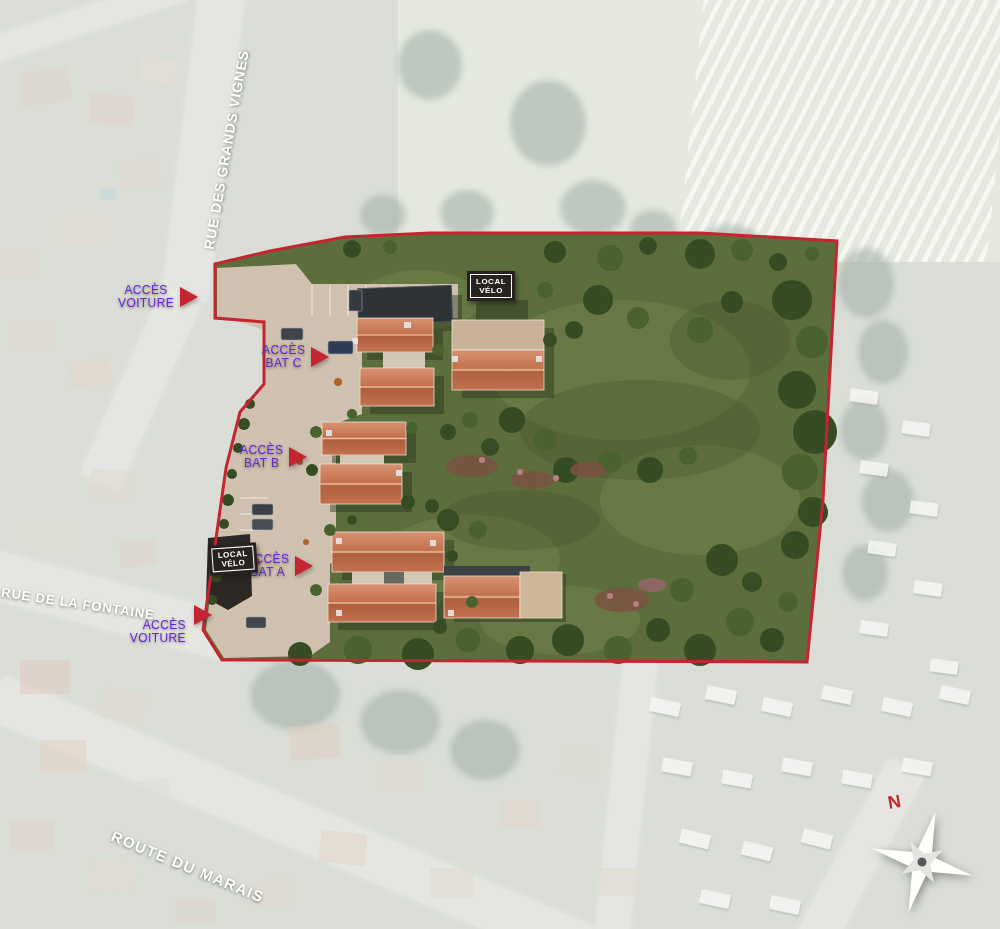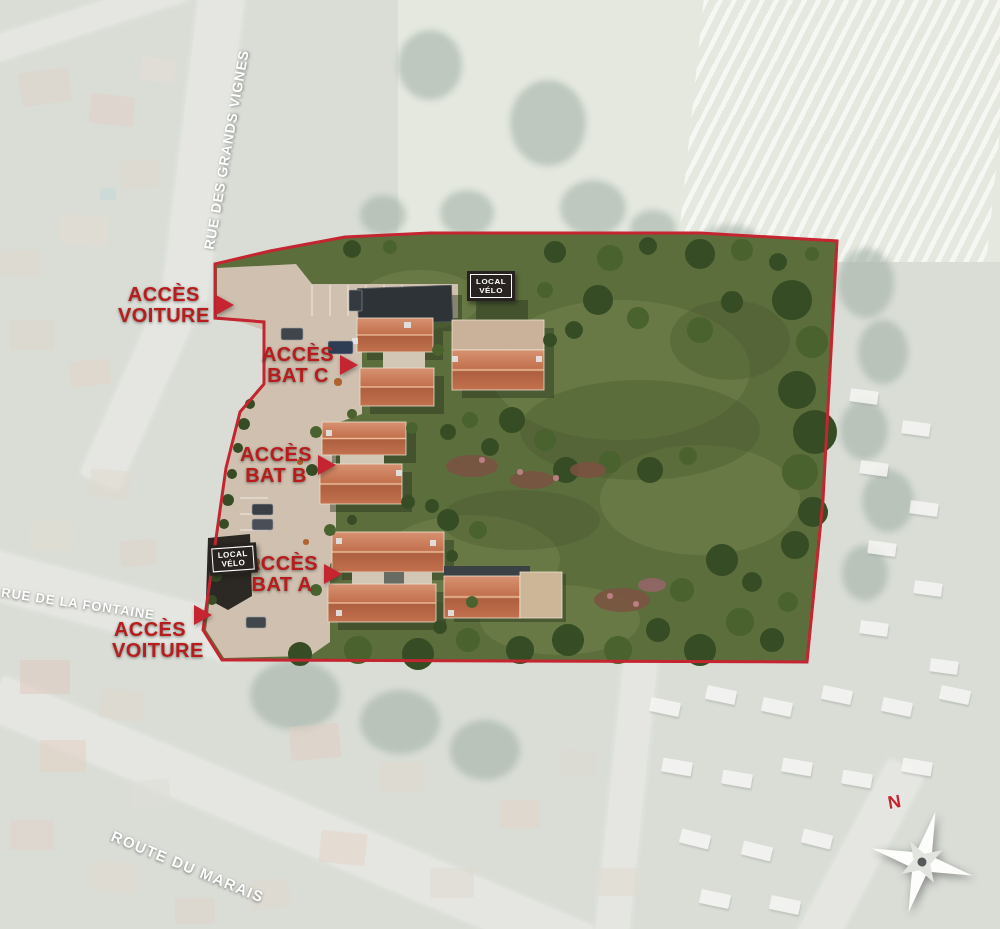--- a/index.html
+++ b/index.html
@@ -21,21 +21,21 @@
   .road{background:#dadcd5;box-shadow:0 0 6px rgba(255,255,255,.5);}
   .house{opacity:.55;border-radius:2px;}
   .mh{background:#f4f4f1;opacity:.8;border-radius:1px;box-shadow:1px 2px 2px rgba(90,100,90,.4);}
   
   .site-svg{position:absolute;left:0;top:0;}
   
   .lbl{position:absolute;color:var(--label-white,#fff);font-weight:bold;white-space:nowrap;
        text-shadow:0 1px 3px rgba(40,45,40,.6);}
   .street{font-size:14px;letter-spacing:.9px;text-align:center;}
   .access{position:absolute;display:flex;align-items:center;gap:6px;}
-  .access .txt{font-size:20px;line-height:1.05;font-weight:bold;color:#b91c1c;text-align:center;
+  .access .txt{font-size:12px;line-height:1.05;font-weight:normal;color:#6d28d9;text-align:center;
        text-shadow:0 1px 3px rgba(40,45,40,.6);letter-spacing:.4px;}
   .arrow{width:0;height:0;border-top:10px solid transparent;border-bottom:10px solid transparent;
        border-left:18px solid var(--accent-red,#c42531);
        filter:drop-shadow(1px 2px 2px rgba(30,30,30,.4));}
   .velo-sign{position:absolute;background:var(--sign-dark,#282320);padding:3px;
        box-shadow:2px 3px 4px rgba(20,25,15,.5);}
   .velo-sign .inner{border:1px solid #fff;padding:2px 5px;color:#fff;font-weight:bold;
        font-size:8px;line-height:1.15;text-align:center;letter-spacing:.5px;}
   .compass{position:absolute;left:856px;top:790px;width:132px;height:132px;}
   .compass svg{filter:drop-shadow(2px 3px 4px rgba(40,40,40,.45));}

